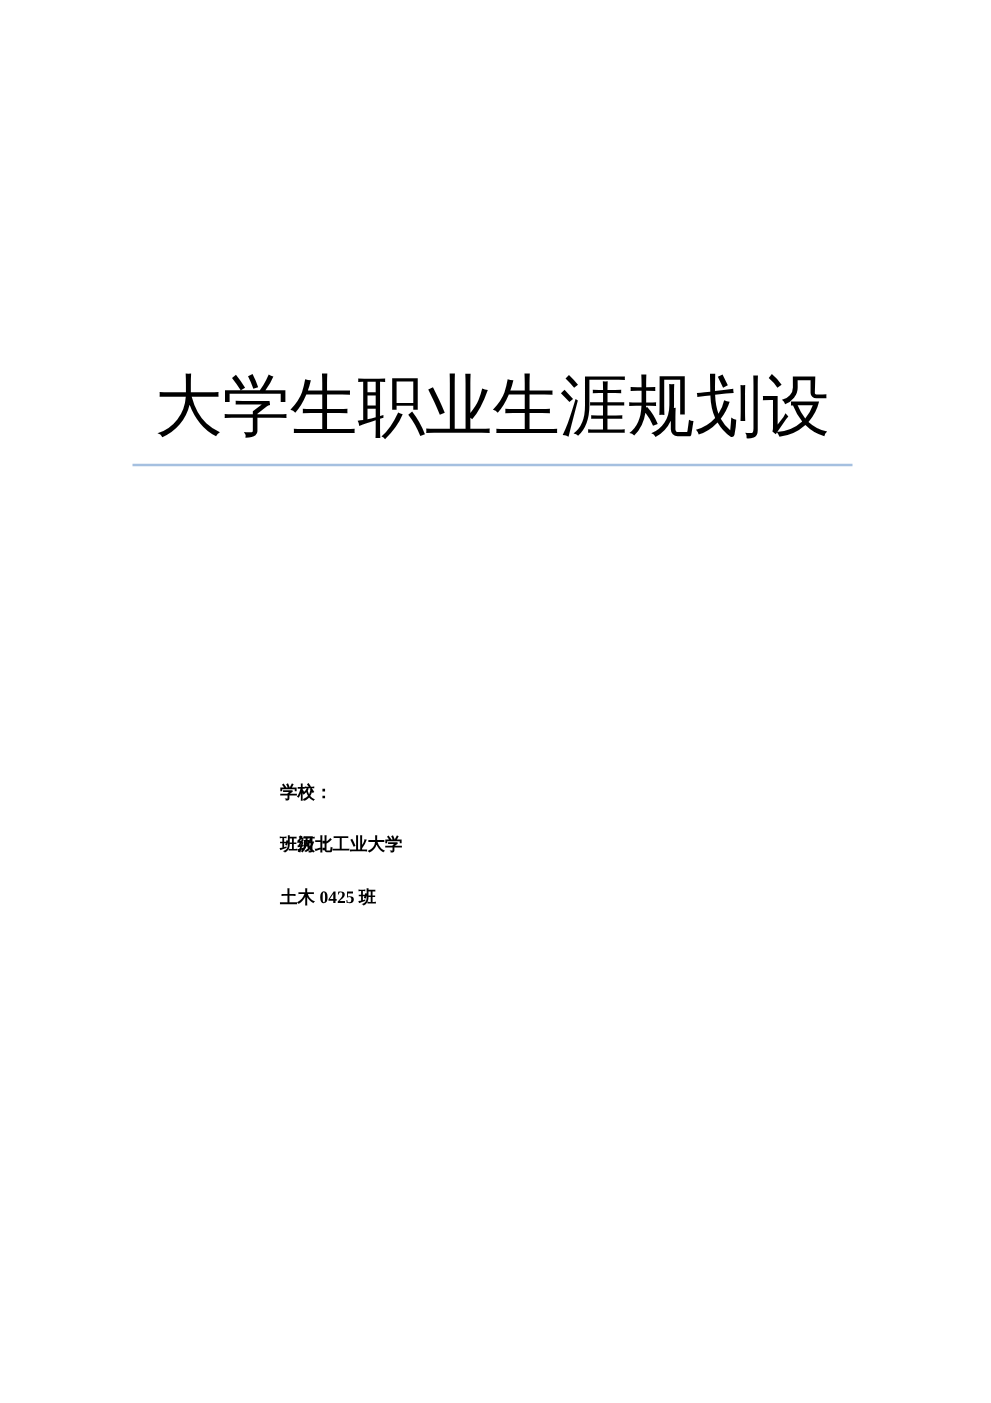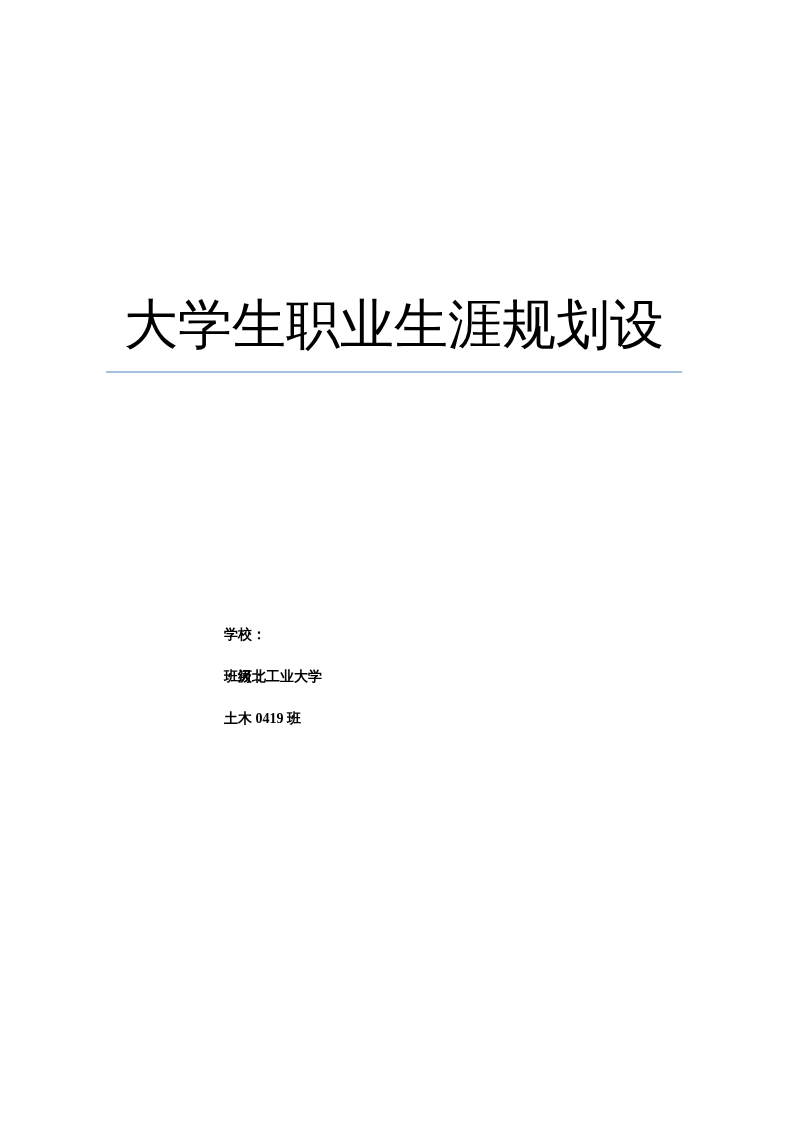--- a/index.html
+++ b/index.html
@@ -73,21 +73,21 @@
   <div class="fields">
 
     <div class="field-row">
       <span class="field-label">学校：</span>
       <span class="field-value gap">河北工业大学</span>
     </div>
 
 
     <div class="field-row">
       <span class="field-label">班级：</span>
-      <span class="field-value">土木 0419 班</span>
+      <span class="field-value">土木 0425 班</span>
     </div>
 
 
 
 
   </div>
 
 </div>
 
 </body></html>

